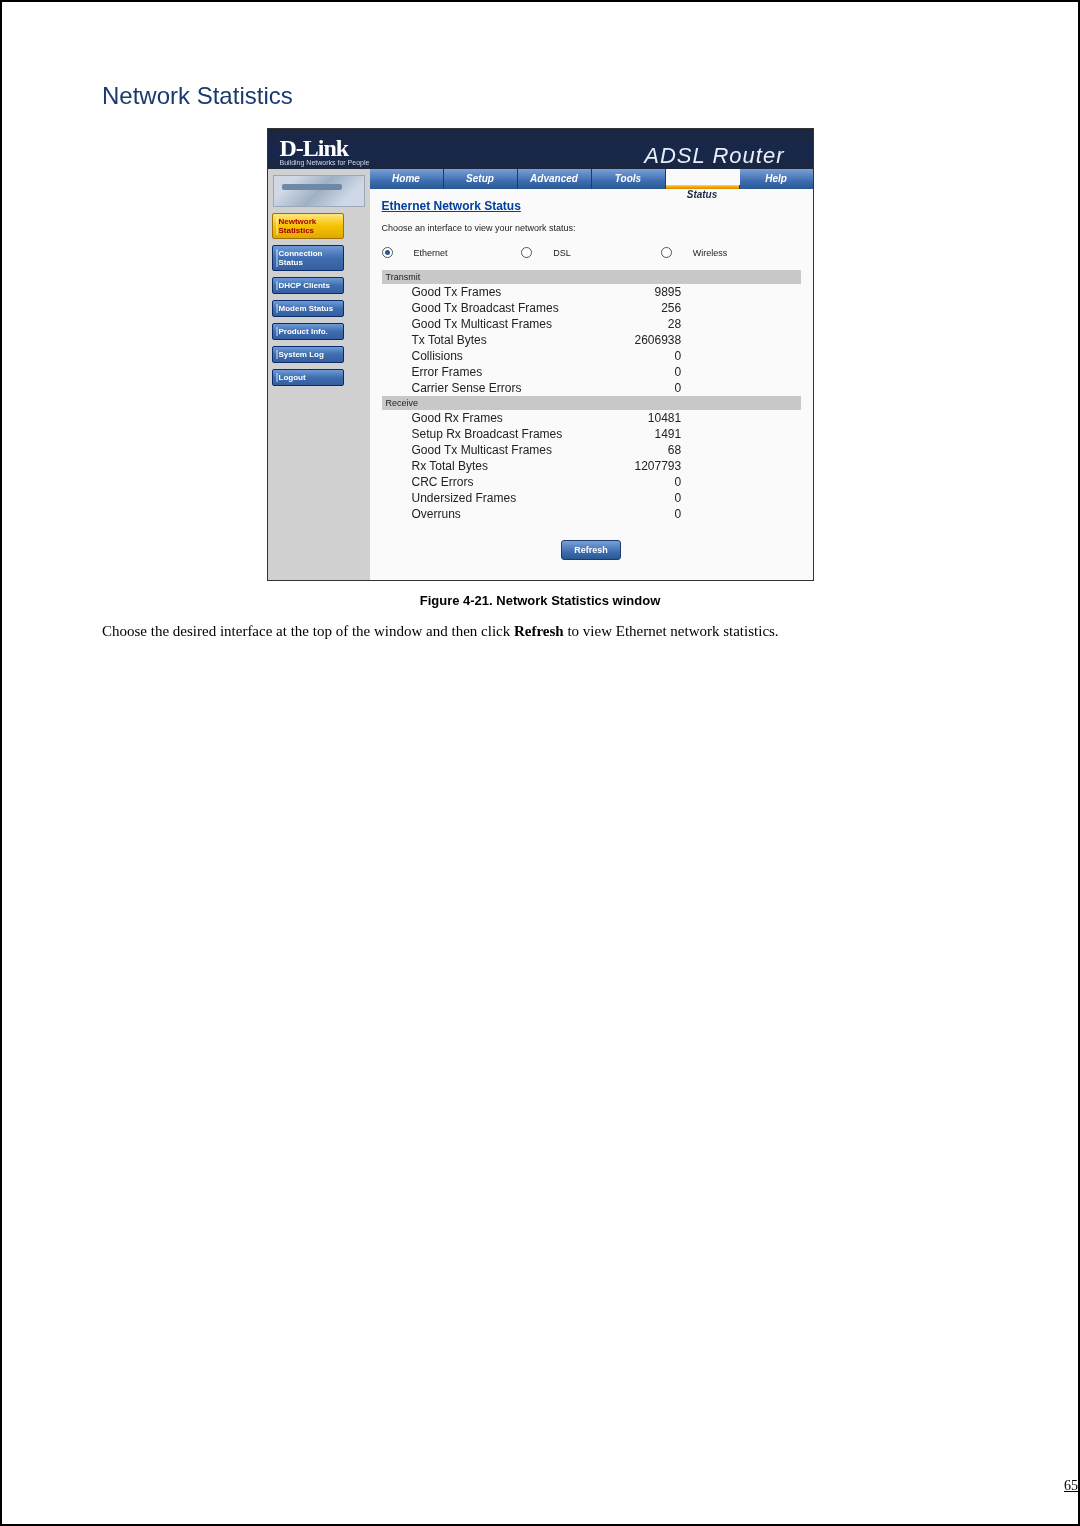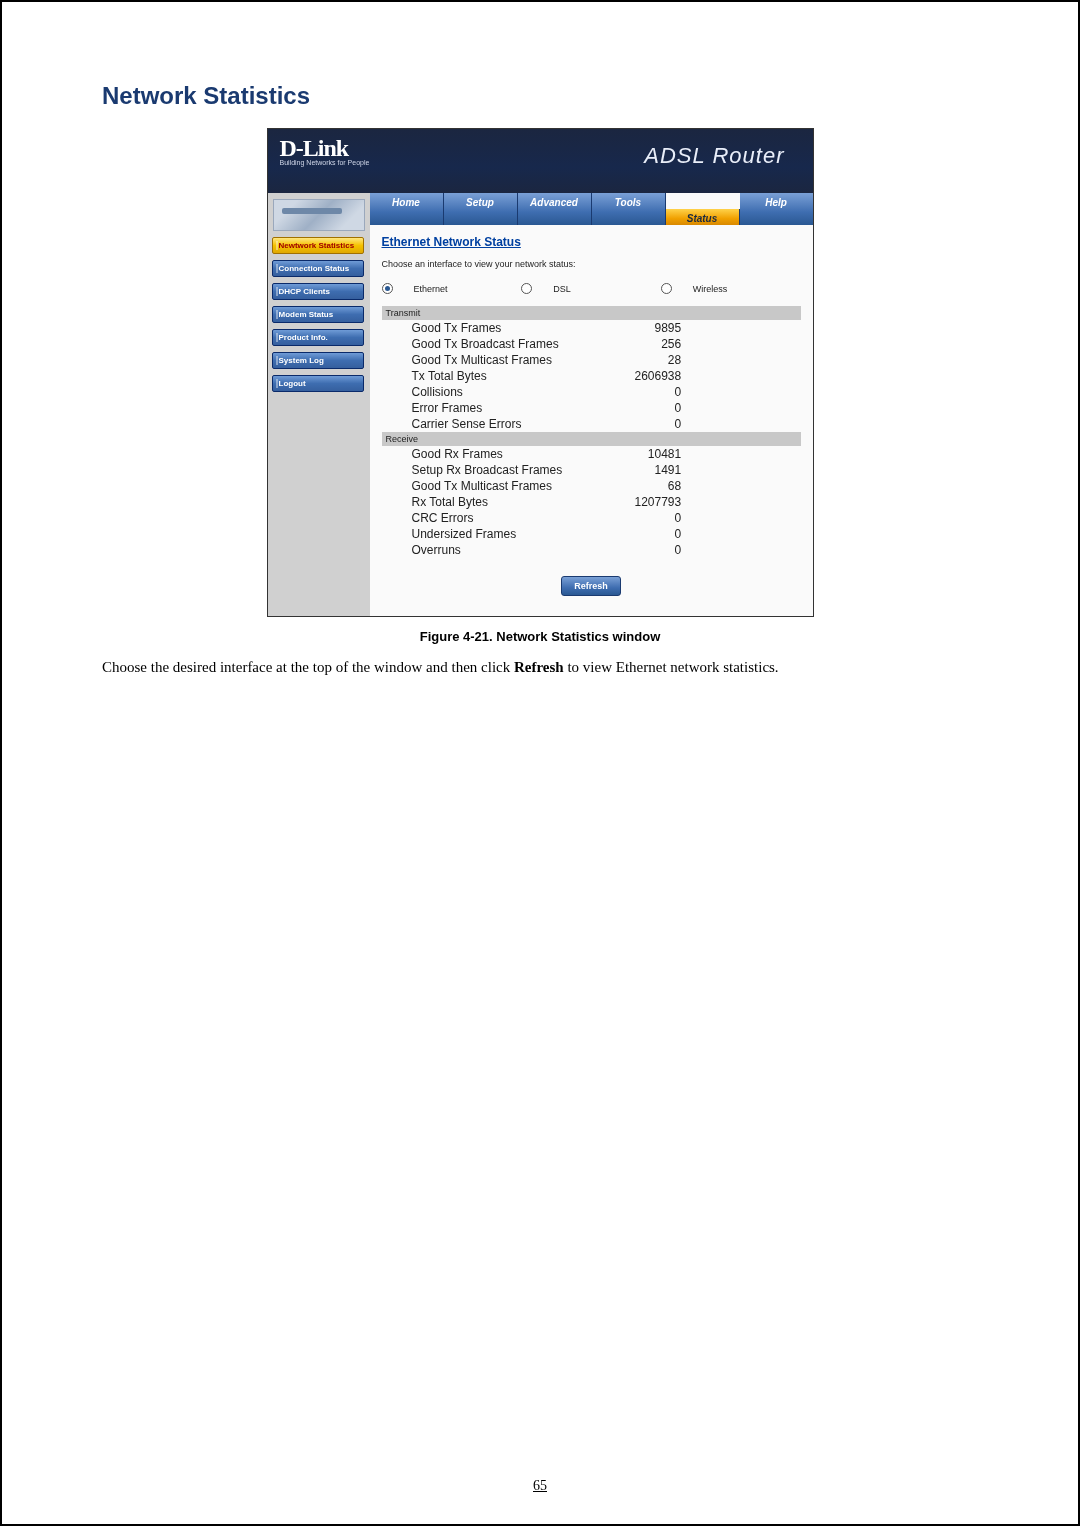--- a/index.html
+++ b/index.html
@@ -11,33 +11,33 @@
     background: #fff;
     border: 2px solid #000;
     box-sizing: border-box;
     width: 1080px;
     height: 1526px;
     position: relative;
   }
   h1.doc-title {
     color: #1a3a70;
     font-size: 24px;
-    font-weight: bold;
+    font-weight: normal;
     margin: 40px 0 18px 40px;
   }
   .router-window {
     width: 545px;
     margin: 0 auto 12px auto;
     border: 1px solid #333;
     background: #f5f5f5;
     font-size: 10px;
   }
   .router-banner {
     background: linear-gradient(to bottom, #1b2640 0%, #17284c 60%, #1b2640 100%);
-    height: 64px;
+    height: 40px;
     position: relative;
     color: #fff;
   }
   .banner-brand {
     position: absolute;
     left: 12px;
     top: 6px;
     font-family: "Times New Roman", serif;
     font-size: 24px;
     font-weight: bold;
@@ -93,21 +93,21 @@
     padding: 3px 4px 3px 6px;
     border: 1px solid #0a2a6a;
     border-radius: 2px;
     font-size: 8px;
     font-weight: bold;
     text-align: left;
     cursor: pointer;
     background: linear-gradient(to bottom, #6f9bd6 0%, #3e6db0 50%, #355f9e 100%);
     color: #fff;
     box-sizing: border-box;
-    width: 92px;
+    width: 72px;
     position: relative;
   }
   .side-item::before {
     content: "";
     position: absolute;
     left: 3px;
     top: 3px;
     bottom: 3px;
     width: 2px;
     background: rgba(255,255,255,0.4);
@@ -116,21 +116,21 @@
     background: linear-gradient(to bottom, #ffe680 0%, #f5c200 50%, #e0a800 100%);
     color: #a00000;
     border-color: #a07000;
   }
   .main-area {
     flex: 1;
     background: #fafafa;
   }
   .tabs {
     display: flex;
-    height: 32px;
+    height: 20px;
   }
   .tab {
     flex: 1;
     background: linear-gradient(to bottom, #7aa0d6 0%, #3e6db0 60%, #2a5892 100%);
     color: #fff;
     font-size: 10px;
     font-style: italic;
     font-weight: bold;
     text-align: center;
     line-height: 20px;
@@ -227,21 +227,21 @@
     font-family: "Times New Roman", serif;
     font-size: 15px;
     margin: 0 40px;
     line-height: 1.3;
   }
   .page-number {
     position: absolute;
     bottom: 30px;
     left: 0;
     right: 0;
-    text-align: center;
+    text-align: right;
     font-family: "Times New Roman", serif;
     font-size: 14px;
     text-decoration: underline;
   }
 </style>
 </head>
 <body>
 
 <h1 class="doc-title">Network Statistics</h1>
 

